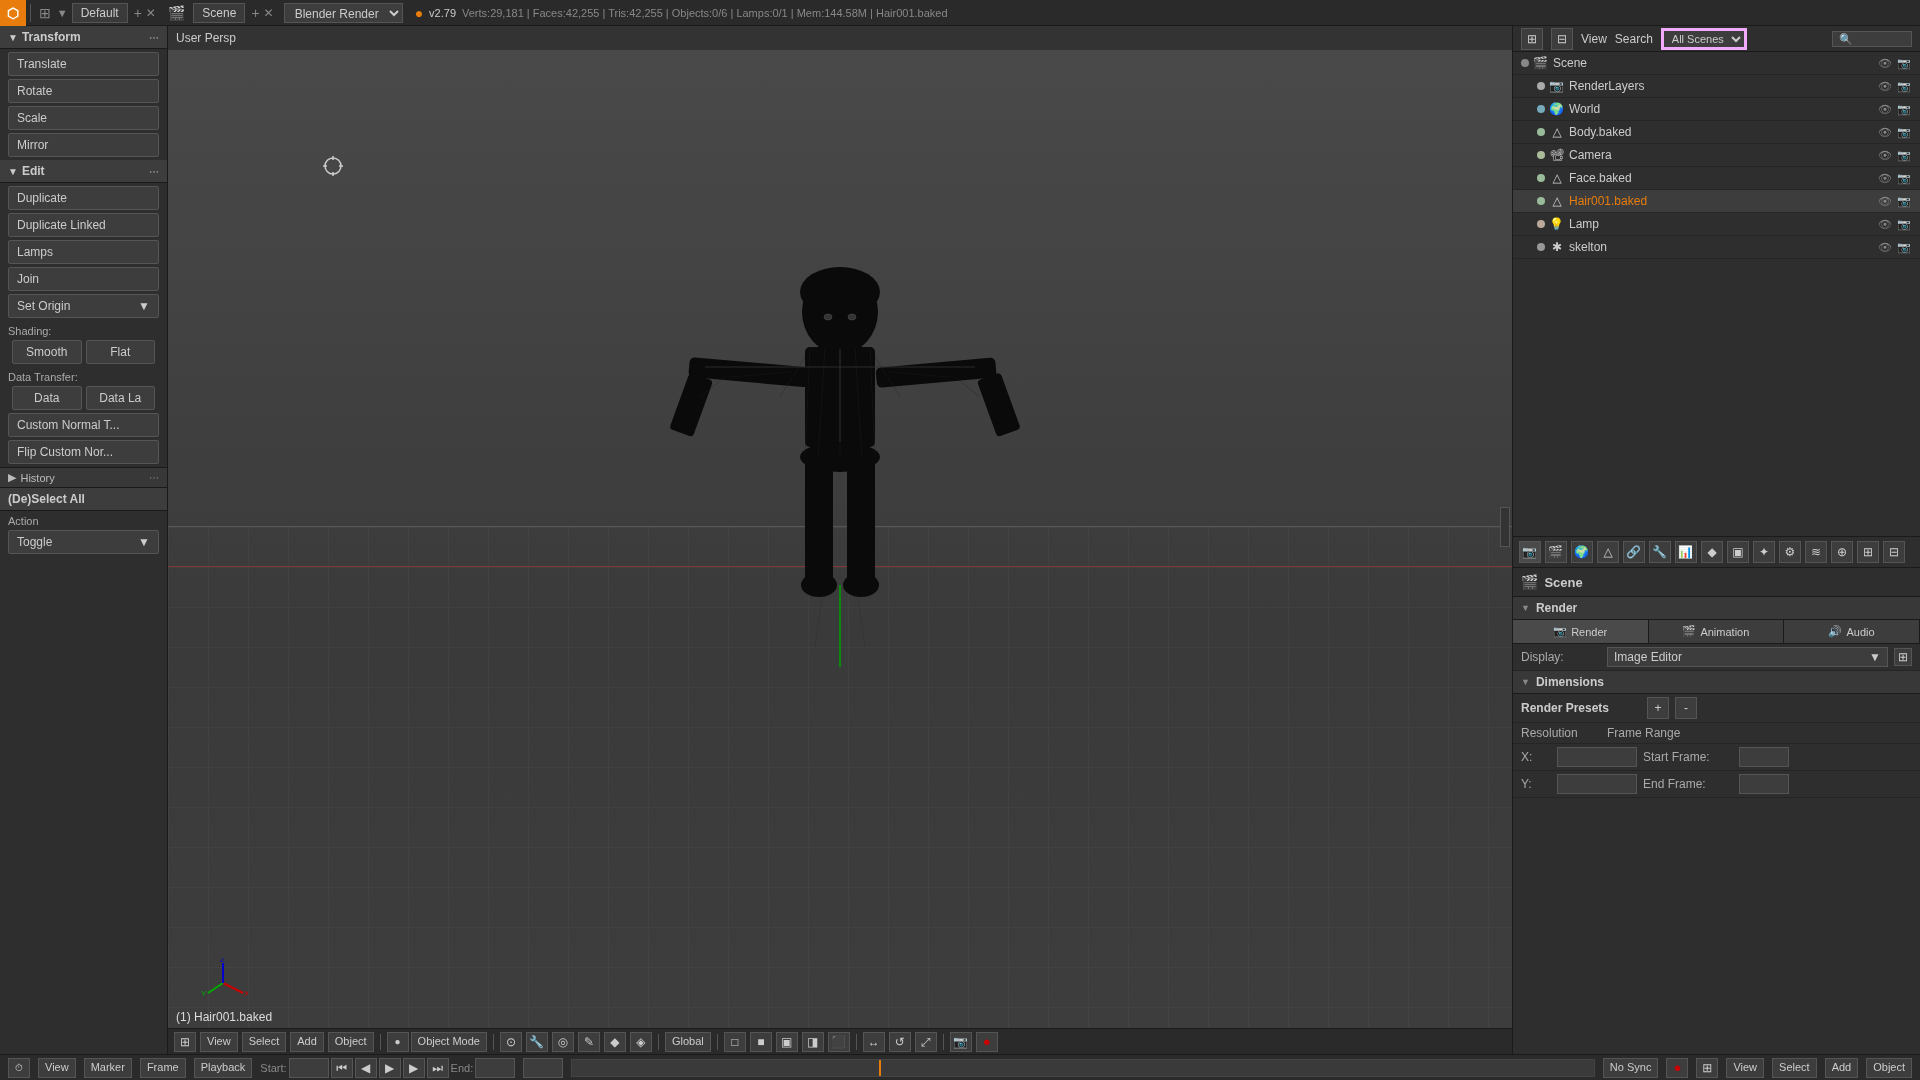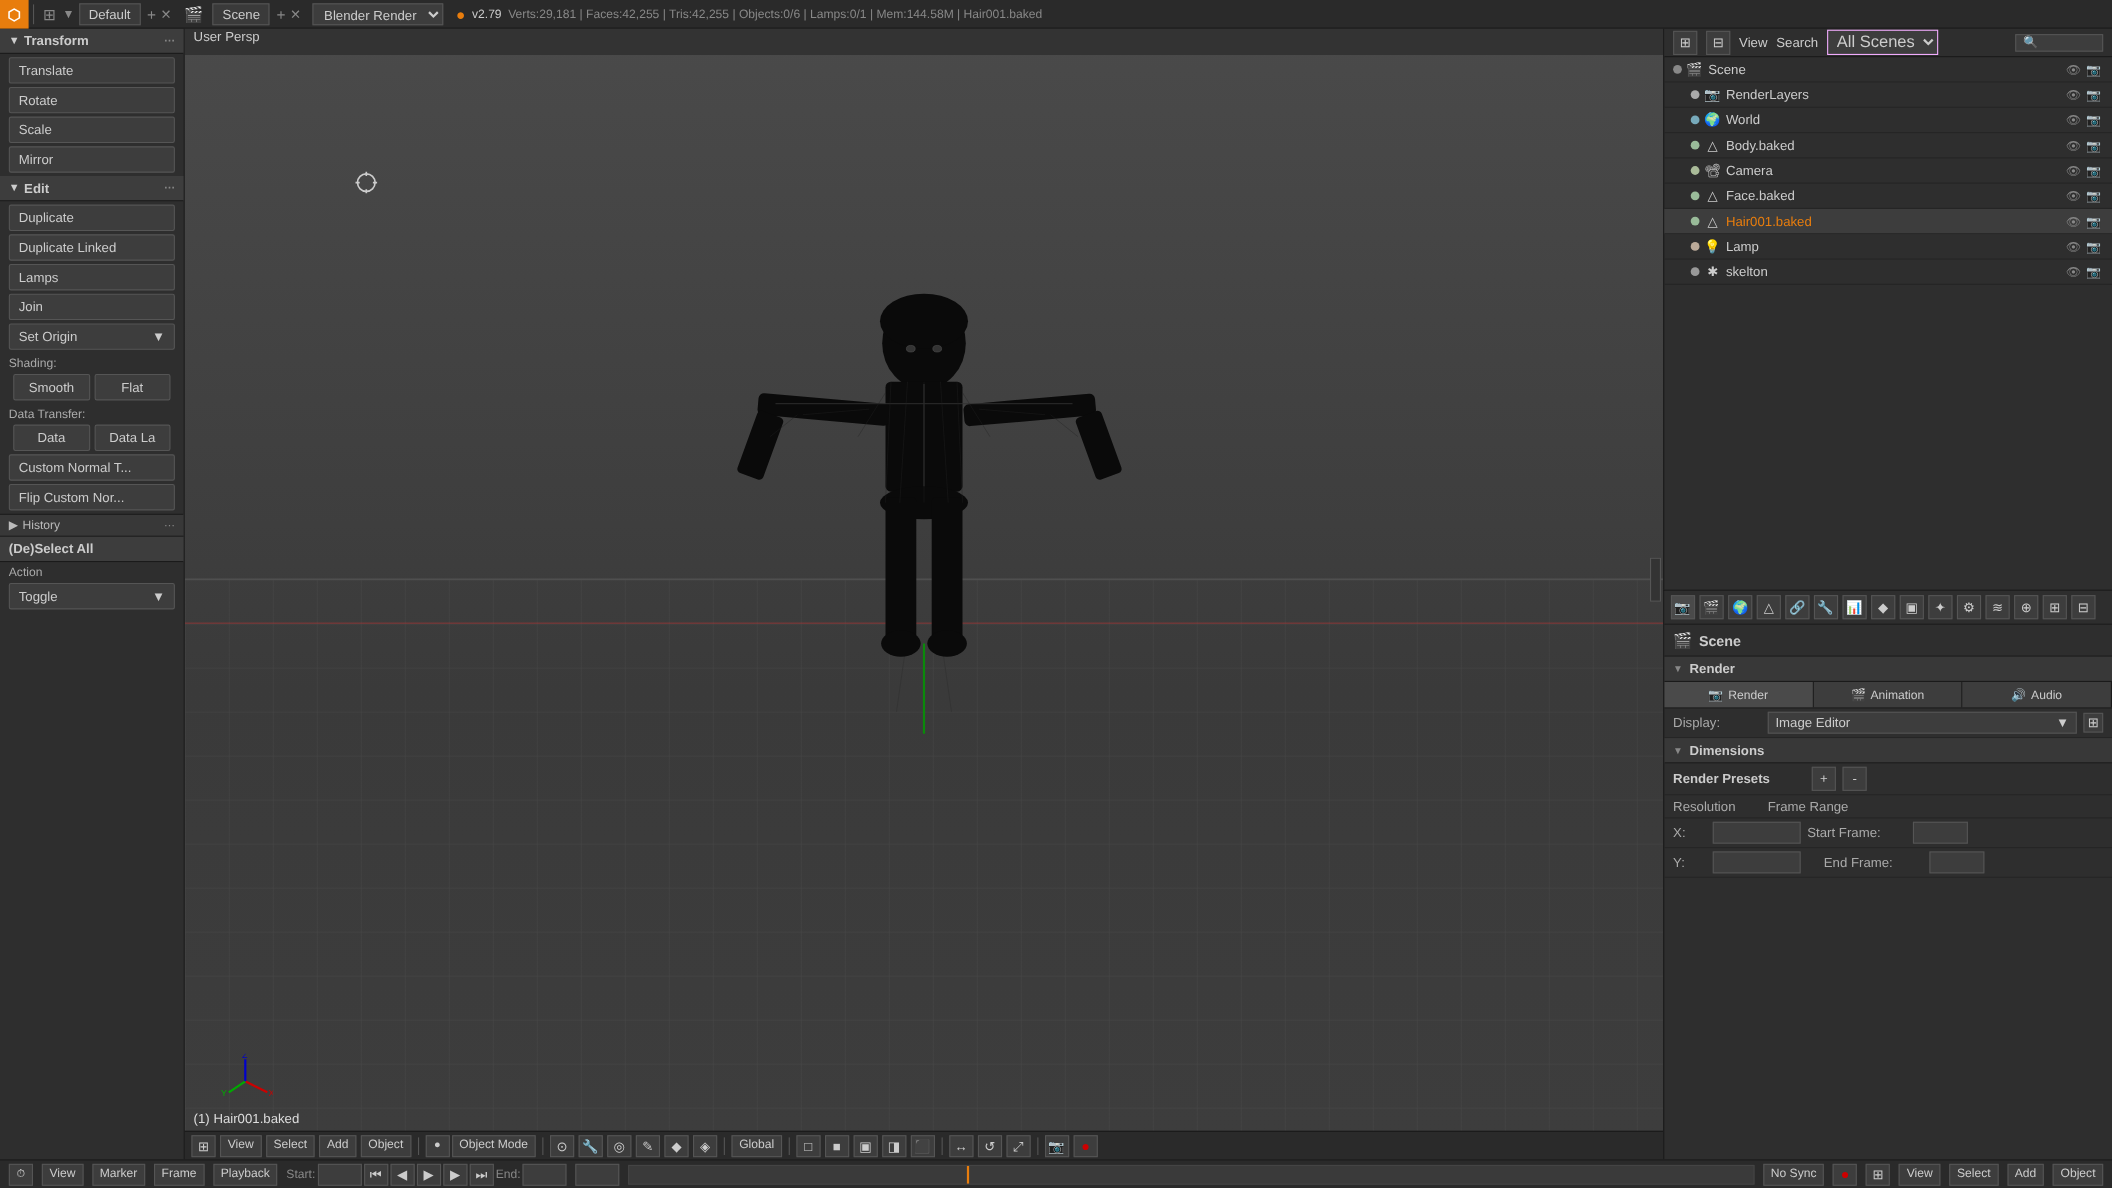--- a/index.html
+++ b/index.html
@@ -144,21 +144,21 @@
       right: 408px;
       bottom: 52px;
       background: linear-gradient(180deg, #4a4a4a 0%, #3a3a3a 60%, #3d3d3d 100%);
       overflow: hidden;
     }
     .viewport-header {
       position: absolute;
       top: 0; left: 0; right: 0;
       height: 24px;
       background: rgba(0,0,0,0.3);
-      display: flex; align-items: flex-start;
+      display: flex; align-items: center;
       padding: 0 8px;
       font-size: 12px;
       color: #ccc;
     }
     .grid-overlay {
       position: absolute;
       bottom: 0; left: 0; right: 0;
       height: 50%;
       background-image: 
         linear-gradient(rgba(100,100,100,0.15) 1px, transparent 1px),
@@ -235,24 +235,24 @@
     .search-field {
       background: #3d3d3d;
       border: 1px solid #555;
       color: #ccc;
       padding: 1px 6px;
       font-size: 11px;
       width: 80px;
     }
     .all-scenes-selector {
       background: #3d3d3d;
-      border: 1px solid #f0abfc;
+      border: 3px solid #f0abfc;
       color: #ccc;
       padding: 1px 4px;
-      font-size: 15px;
+      font-size: 11px;
     }
     .scene-item {
       display: flex;
       align-items: center;
       padding: 3px 8px;
       font-size: 12px;
       color: #ccc;
       border-bottom: 1px solid #252525;
       gap: 4px;
     }
@@ -868,21 +868,21 @@
   <div class="prop-row">
     <span class="prop-label" style="min-width:30px;">X:</span>
     <input type="text" class="prop-value" style="max-width: 80px;">
     <span class="prop-label" style="min-width:90px;">Start Frame:</span>
     <input type="text" class="prop-value" style="max-width: 50px;">
   </div>
 
   <div class="prop-row">
     <span class="prop-label" style="min-width:30px;">Y:</span>
     <input type="text" class="prop-value" style="max-width: 80px;">
-    <span class="prop-label" style="min-width:90px;margin-left:15px;">End Frame:</span>
+    <span class="prop-label" style="min-width:90px;">End Frame:</span>
     <input type="text" class="prop-value" style="max-width: 50px;">
   </div>
 </div>
 
 <div class="bottom-bar">
 
   <div class="vp-icon-btn" style="font-size:10px;">⏱</div>
   <div class="vp-btn">View</div>
   <div class="vp-btn">Marker</div>
   <div class="vp-btn">Frame</div>

